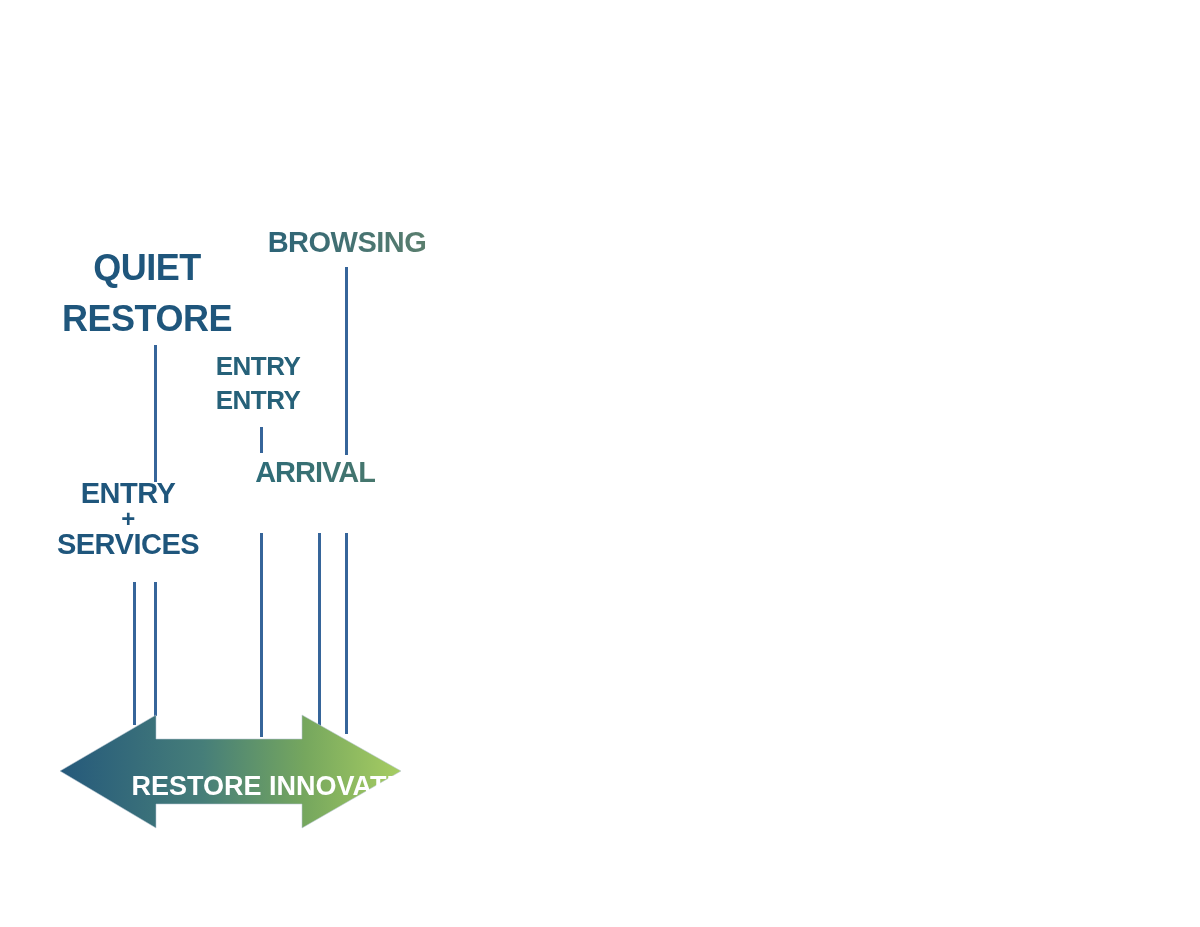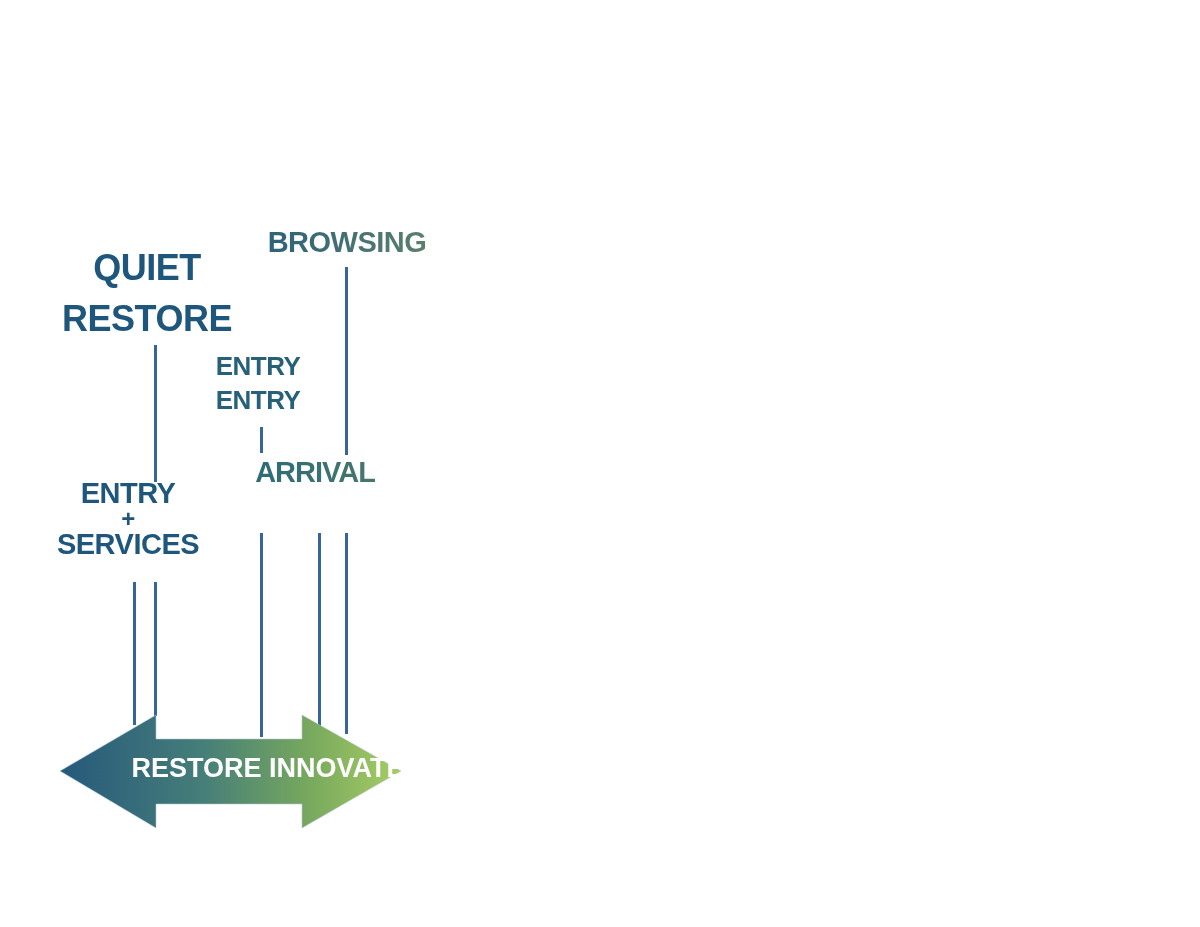--- a/index.html
+++ b/index.html
@@ -91,21 +91,21 @@
   #line-lobby-lower    { left: 260px; top: 533px; height: 204px; }
   #line-services       { left: 318px; top: 533px; height: 195px; }
 
   #flow-arrow {
     position: absolute;
     left: 58px; top: 712px;
     width: 345px; height: 120px;
   }
   #arrow-label {
     position: absolute;
-    left: 268px; top: 768px;
+    left: 268px; top: 786px;
     transform: translate(-50%, -50%);
     font-size: 27px;
     font-weight: bold;
     white-space: nowrap;
     color: var(--arrow-label-text, #ffffff);
   }
 </style>
 </head>
 <body>
 

